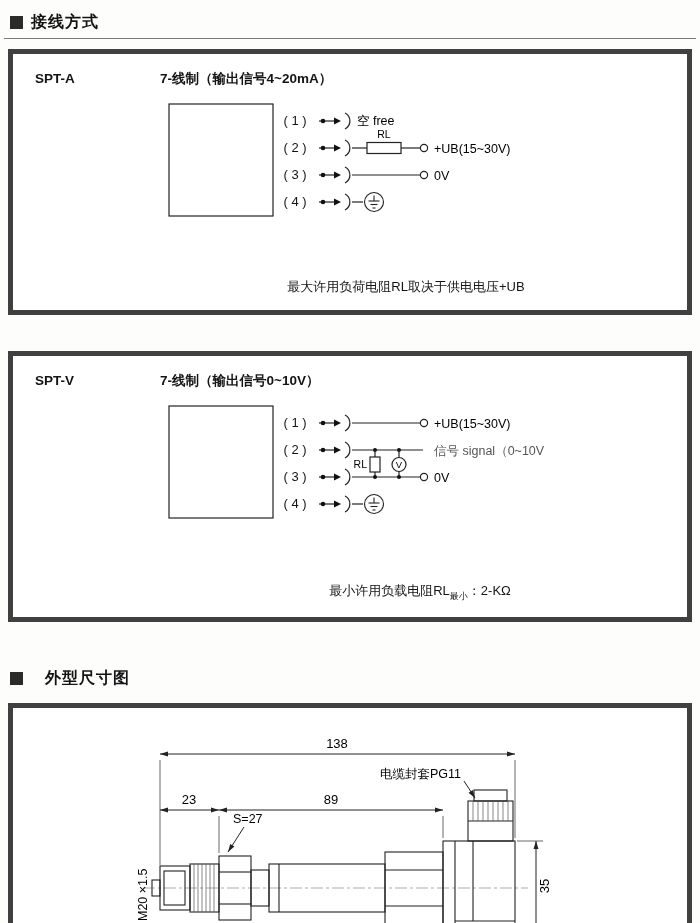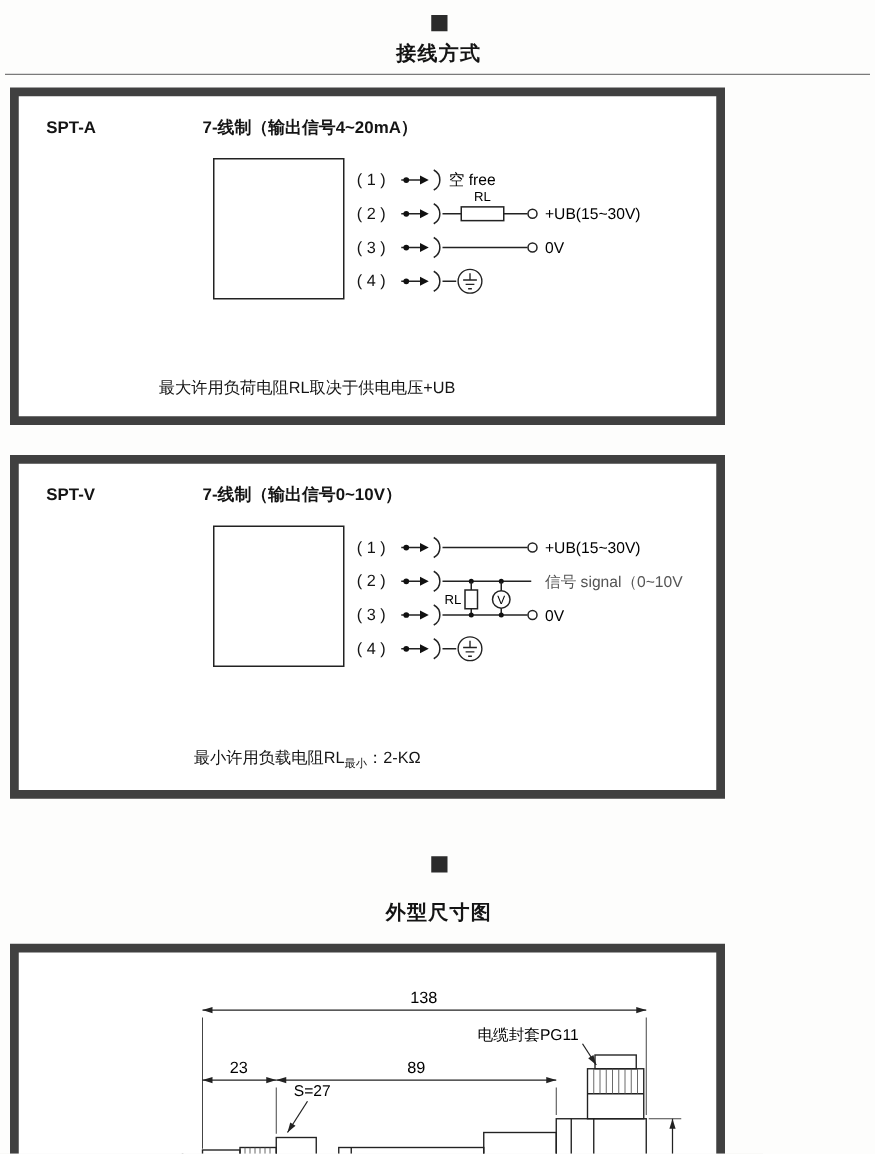--- a/index.html
+++ b/index.html
@@ -4,33 +4,33 @@
 <style>
   * { margin:0; padding:0; box-sizing:border-box; }
   html,body { background:#f2f2f0; }
   body {
     width:700px; height:923px;
     font-family:"Liberation Sans","DejaVu Sans",sans-serif;
     color:#141414;
   }
   .page { width:700px; height:923px; background:#fdfdfc; padding:8px; overflow:hidden; }
 
-  .sec-head { display:flex; align-items:center; gap:8px; margin:4px 0 5px 2px;flex-direction:column; }
+  .sec-head { display:flex; align-items:center; gap:8px; margin:4px 0 5px 2px; }
   .sq { width:13px; height:13px; background:#2b2b2b; flex:0 0 auto; }
   .sec-title { font-size:16px; font-weight:bold; letter-spacing:1px; }
 
   .rule { border-top:1px solid #7a7a7a; width:692px; margin:3px 0 10px -4px; }
 
-  .panel { width:572px; border:7px solid #404040; background:#ffffff; margin-bottom:24px; padding:10px 0 14px 0; }
+  .panel { width:684px; border:5px solid #404040; background:#ffffff; margin-bottom:36px; padding:10px 0 14px 0; }
   .panel-head { display:flex; align-items:baseline; padding-left:22px; font-size:13.5px; font-weight:bold; margin-top:6px; }
   .panel-head .model { width:125px; }
   .diagram { display:block; margin:8px 0 0 10px; }
   svg text { font-family:"Liberation Sans","DejaVu Sans",sans-serif; }
 
-  .note { display:flex; align-items:center; font-size:13px; margin:4px 0 0 112px; }
+  .note { display:flex; align-items:center; font-size:13px; margin:4px 0 0 112px;flex-direction:column; }
   .note sub { font-size:9px; }
   .formula { display:inline-flex; align-items:center; margin-left:30px; }
   .f-lhs { white-space:nowrap; }
   .frac { display:inline-flex; flex-direction:column; text-align:center; font-size:12.5px; margin:0 4px; line-height:1.25; }
   .frac .num { border-bottom:1.3px solid #222; padding:0 4px 1px 4px; }
   .frac .den { padding-top:1px; }
 
   .sec-head.second { margin-top:46px;gap:22px; }
   .panel.outline-panel { margin-top:14px; padding:2px 0; }
   .note2 { font-size:13px; margin:6px 0 0 140px; }

